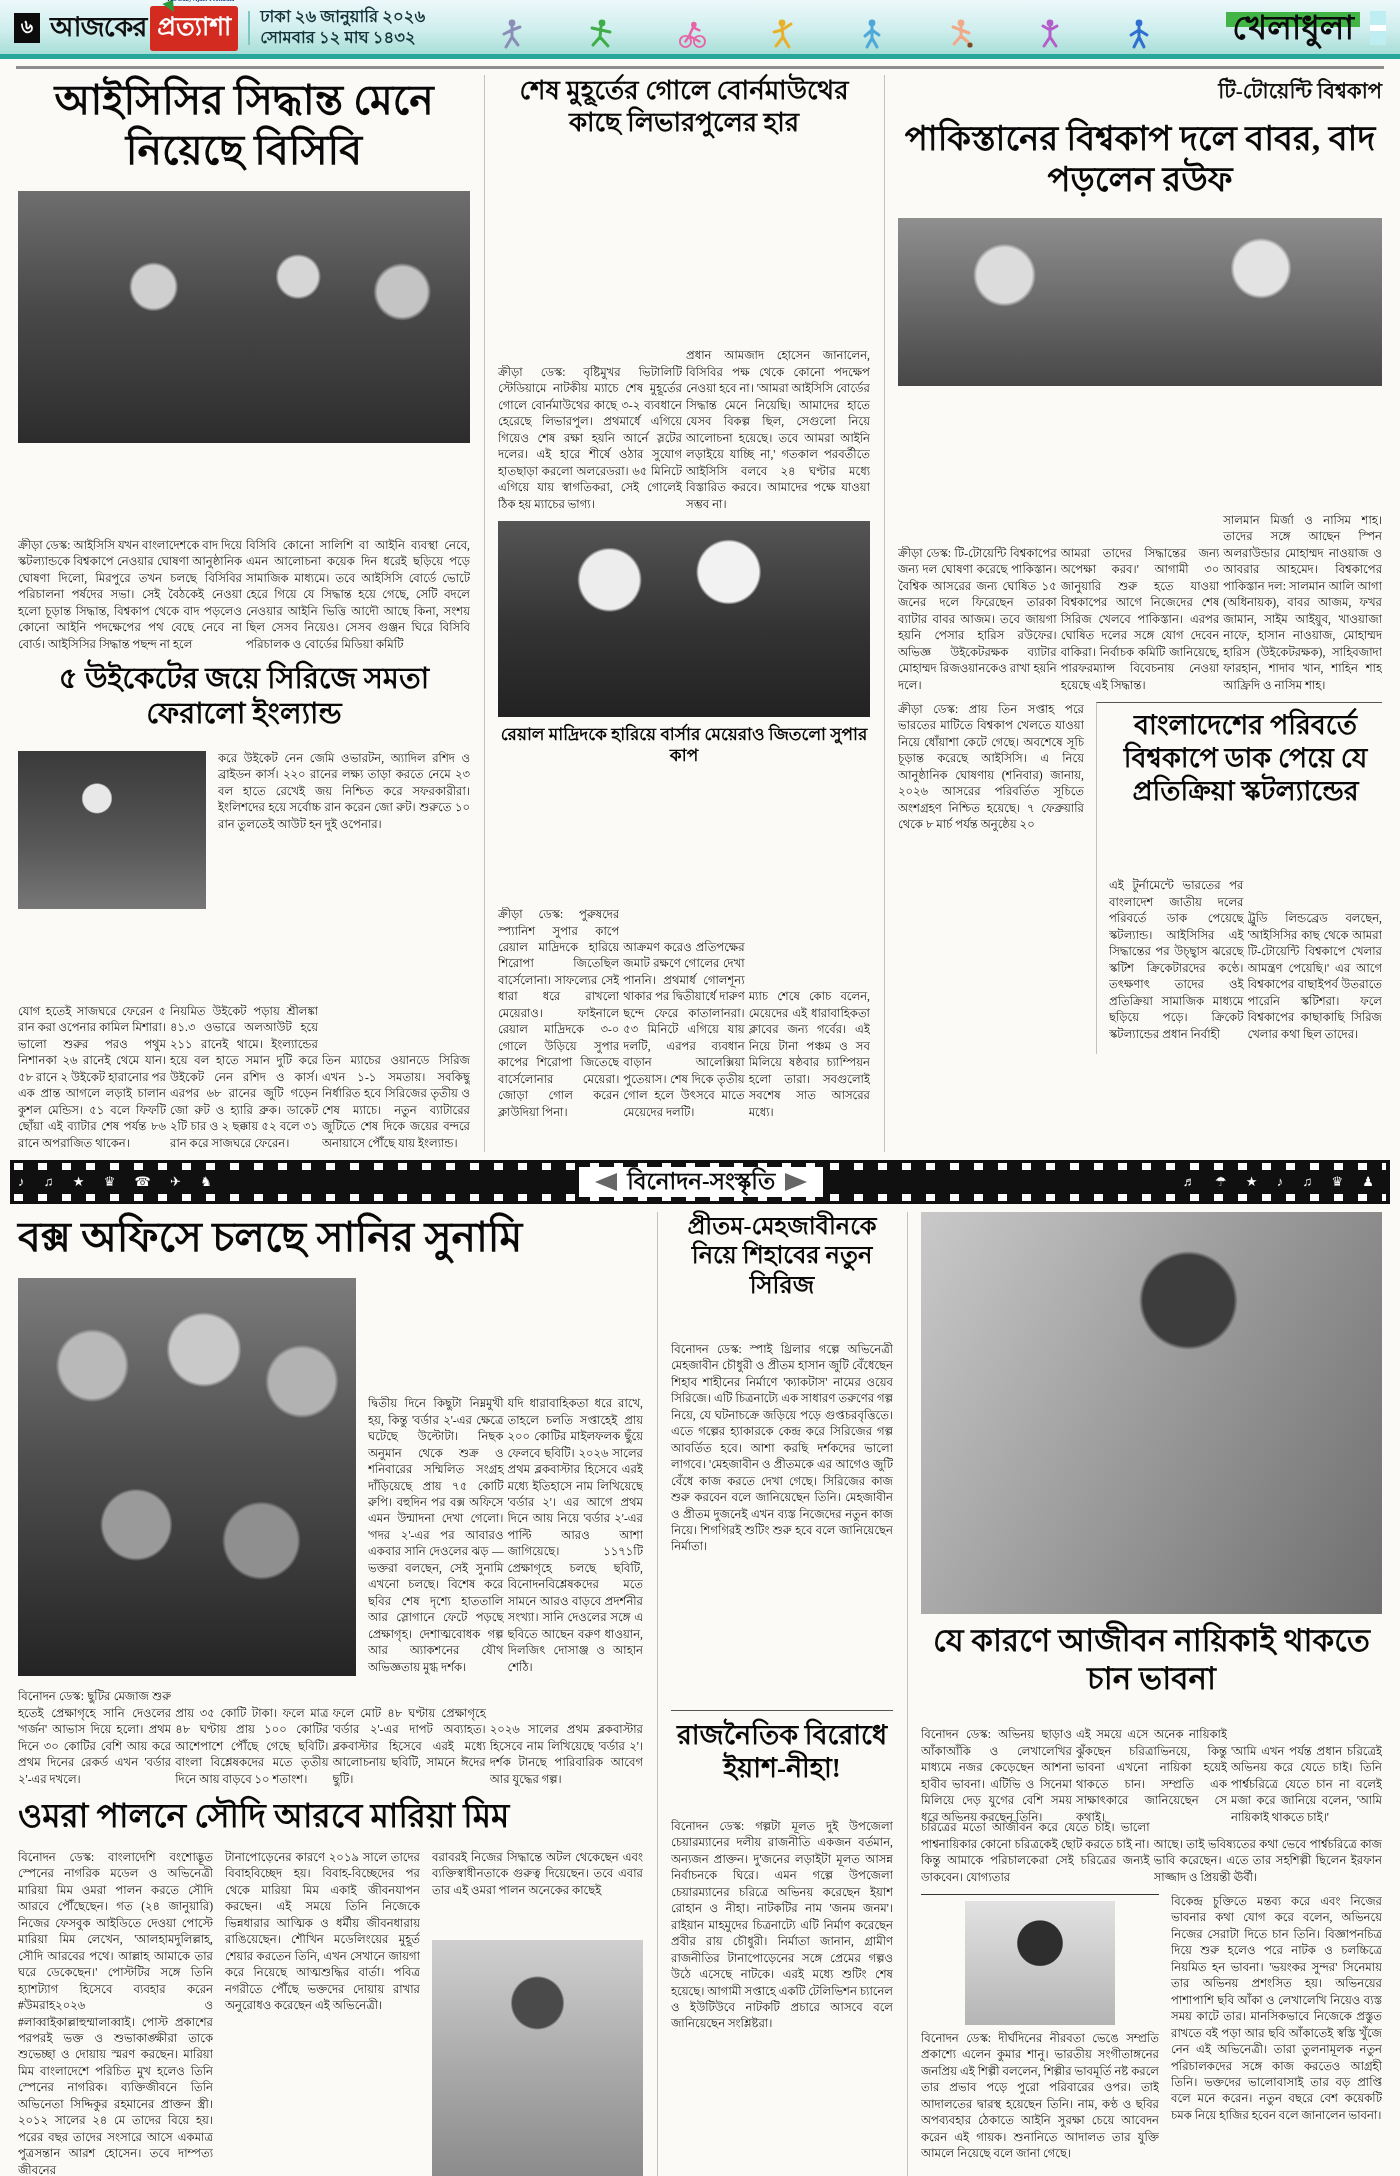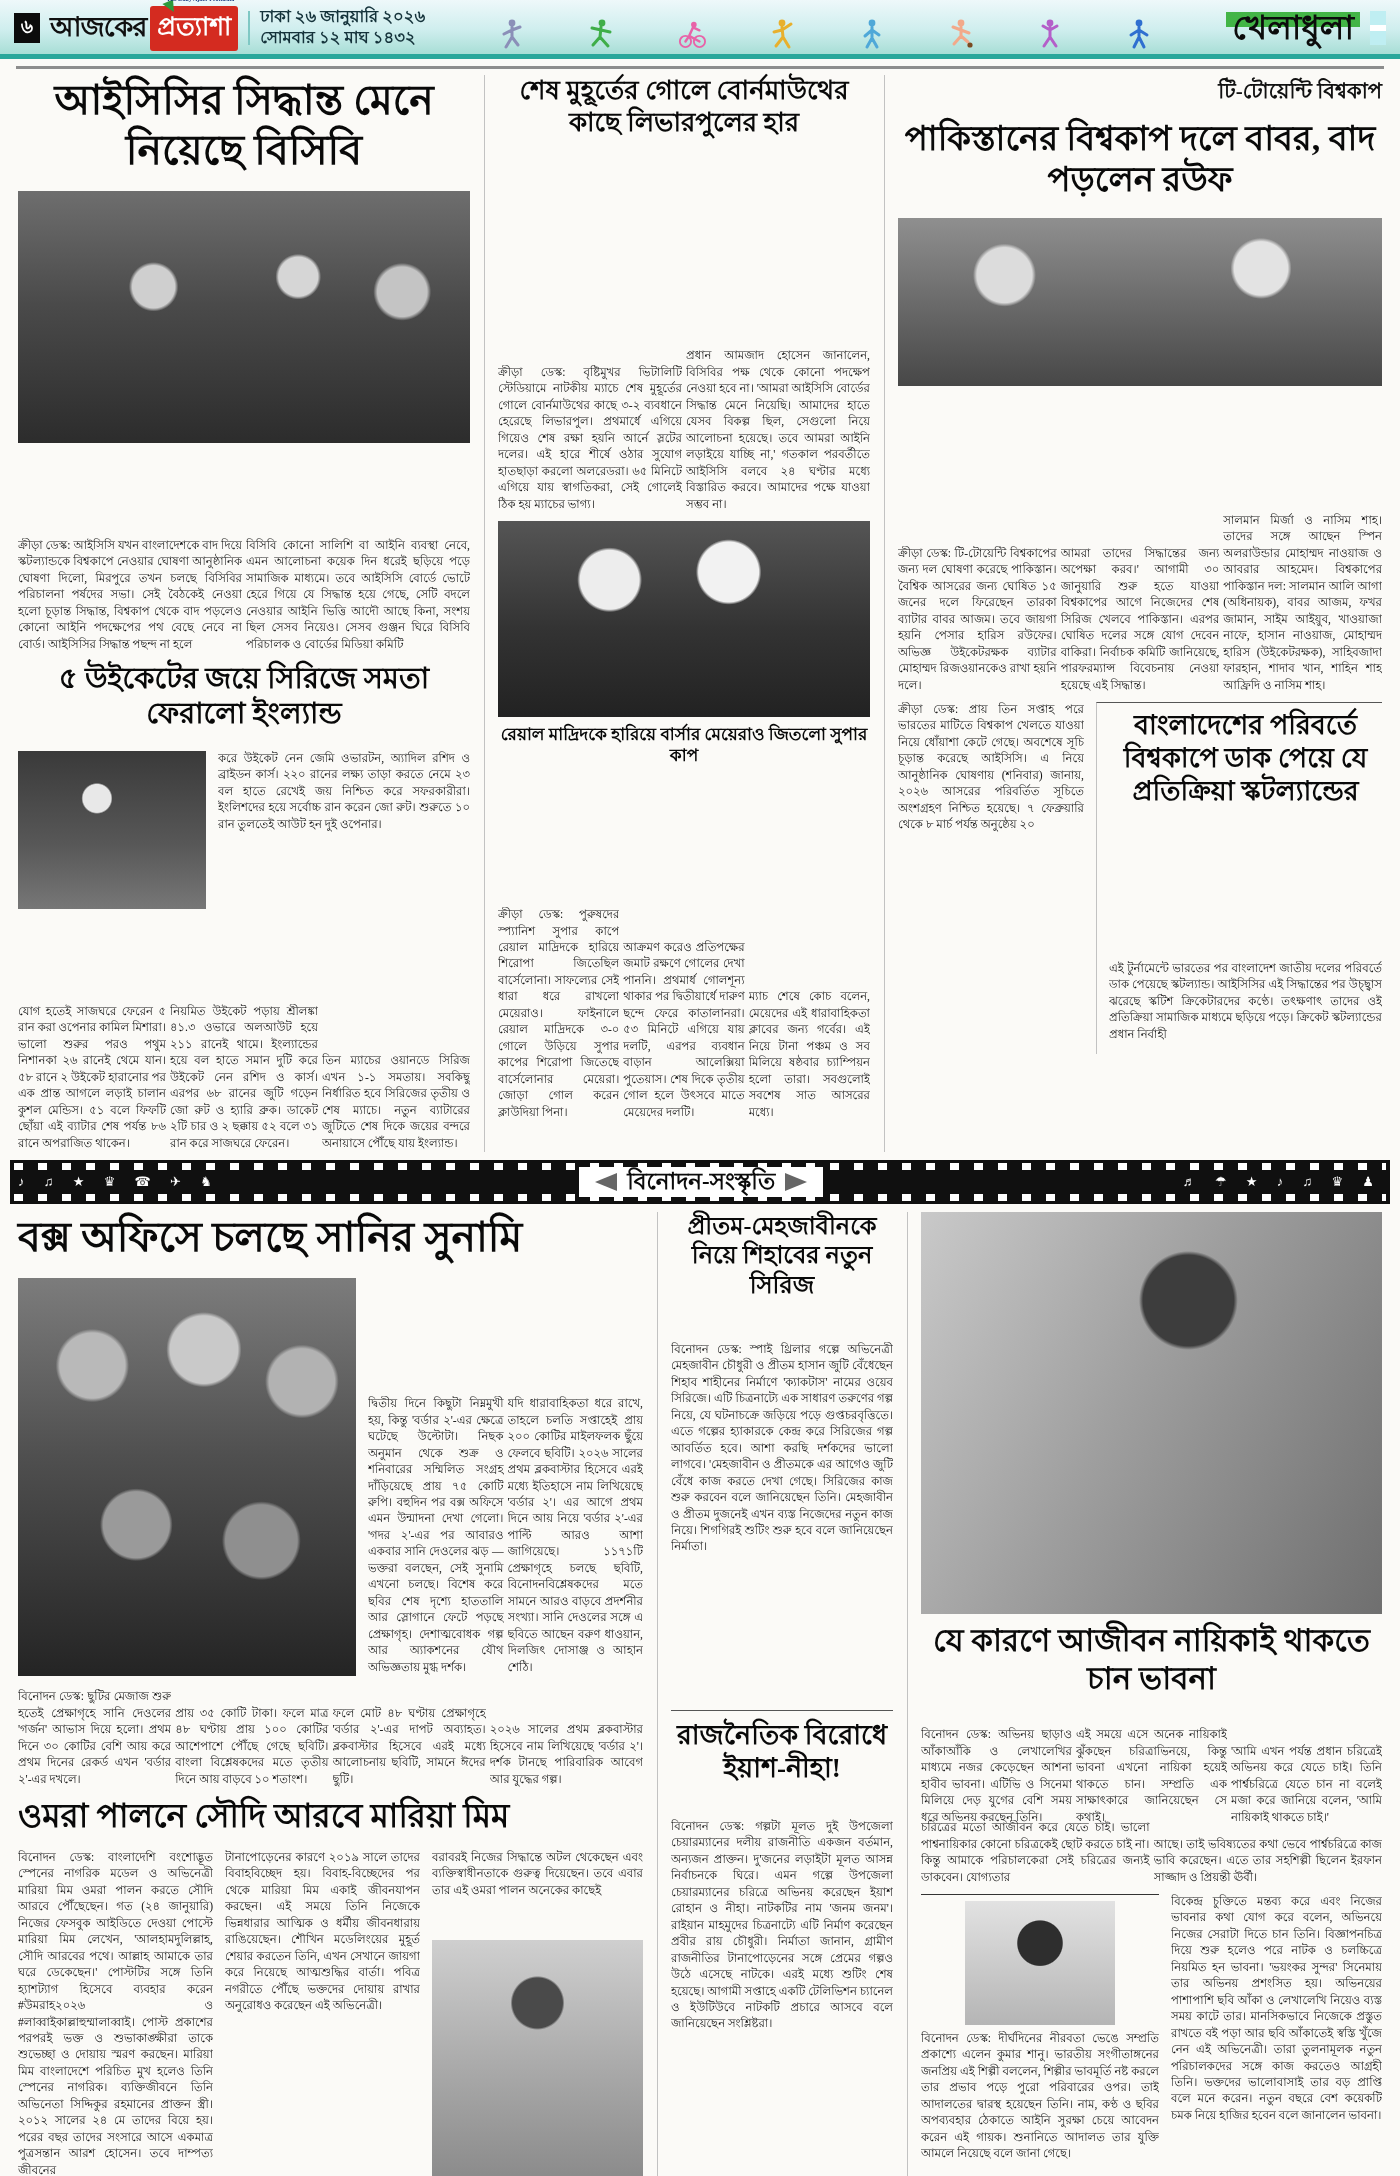--- a/index.html
+++ b/index.html
@@ -171,20 +171,21 @@
       <div class="tc">ক্রীড়া ডেস্ক: টি-টোয়েন্টি বিশ্বকাপের জন্য দল ঘোষণা করেছে পাকিস্তান। বৈশ্বিক আসরের জন্য ঘোষিত ১৫ জনের দলে ফিরেছেন তারকা ব্যাটার বাবর আজম। তবে জায়গা হয়নি পেসার হারিস রউফের। অভিজ্ঞ উইকেটরক্ষক ব্যাটার মোহাম্মদ রিজওয়ানকেও রাখা হয়নি দলে।</div>
       <div class="tc">আমরা তাদের সিদ্ধান্তের জন্য অপেক্ষা করব।' আগামী ৩০ জানুয়ারি শুরু হতে যাওয়া বিশ্বকাপের আগে নিজেদের শেষ সিরিজ খেলবে পাকিস্তান। এরপর ঘোষিত দলের সঙ্গে যোগ দেবেন বাকিরা। নির্বাচক কমিটি জানিয়েছে, পারফরম্যান্স বিবেচনায় নেওয়া হয়েছে এই সিদ্ধান্ত।</div>
       <div class="tc">সালমান মির্জা ও নাসিম শাহ। তাদের সঙ্গে আছেন স্পিন অলরাউন্ডার মোহাম্মদ নাওয়াজ ও আবরার আহমেদ। বিশ্বকাপের পাকিস্তান দল: সালমান আলি আগা (অধিনায়ক), বাবর আজম, ফখর জামান, সাইম আইয়ুব, খাওয়াজা নাফে, হাসান নাওয়াজ, মোহাম্মদ হারিস (উইকেটরক্ষক), সাহিবজাদা ফারহান, শাদাব খান, শাহিন শাহ আফ্রিদি ও নাসিম শাহ।</div>
     </div>
     <div style="display:flex;gap:12px;">
       <div class="tc" style="width:186px;height:352px;">ক্রীড়া ডেস্ক: প্রায় তিন সপ্তাহ পরে ভারতের মাটিতে বিশ্বকাপ খেলতে যাওয়া নিয়ে ধোঁয়াশা কেটে গেছে। অবশেষে সূচি চূড়ান্ত করেছে আইসিসি। এ নিয়ে আনুষ্ঠানিক ঘোষণায় (শনিবার) জানায়, ২০২৬ আসরের পরিবর্তিত সূচিতে অংশগ্রহণ নিশ্চিত হয়েছে। ৭ ফেব্রুয়ারি থেকে ৮ মার্চ পর্যন্ত অনুষ্ঠেয় ২০</div>
       <div class="stack vsep" style="flex:1;gap:8px;padding-left:12px;border-top:1.5px solid #555;padding-top:6px;">
         <div class="h-xl" style="font-size:27px;height:128px;">বাংলাদেশের পরিবর্তে বিশ্বকাপে ডাক পেয়ে যে প্রতিক্রিয়া স্কটল্যান্ডের</div>
         <div class="cols" style="height:198px;">
           <div class="tc">এই টুর্নামেন্টে ভারতের পর বাংলাদেশ জাতীয় দলের পরিবর্তে ডাক পেয়েছে স্কটল্যান্ড। আইসিসির এই সিদ্ধান্তের পর উচ্ছ্বাস ঝরেছে স্কটিশ ক্রিকেটারদের কণ্ঠে। তৎক্ষণাৎ তাদের ওই প্রতিক্রিয়া সামাজিক মাধ্যমে ছড়িয়ে পড়ে। ক্রিকেট স্কটল্যান্ডের প্রধান নির্বাহী</div>
+          <div class="tc">ট্রুডি লিন্ডব্রেড বলছেন, 'আইসিসির কাছ থেকে আমরা টি-টোয়েন্টি বিশ্বকাপে খেলার আমন্ত্রণ পেয়েছি।' এর আগে বিশ্বকাপের বাছাইপর্ব উতরাতে পারেনি স্কটিশরা। ফলে বিশ্বকাপের কাছাকাছি সিরিজ খেলার কথা ছিল তাদের।</div>
         </div>
       </div>
     </div>
   </div>
 </div>
 
 <div class="filmstrip">
   <div class="sprock t"></div>
   <div class="sprock b"></div>
   <div class="stripicons">♪ ♫ ★ ♛ ☎ ✈ ♞</div>

